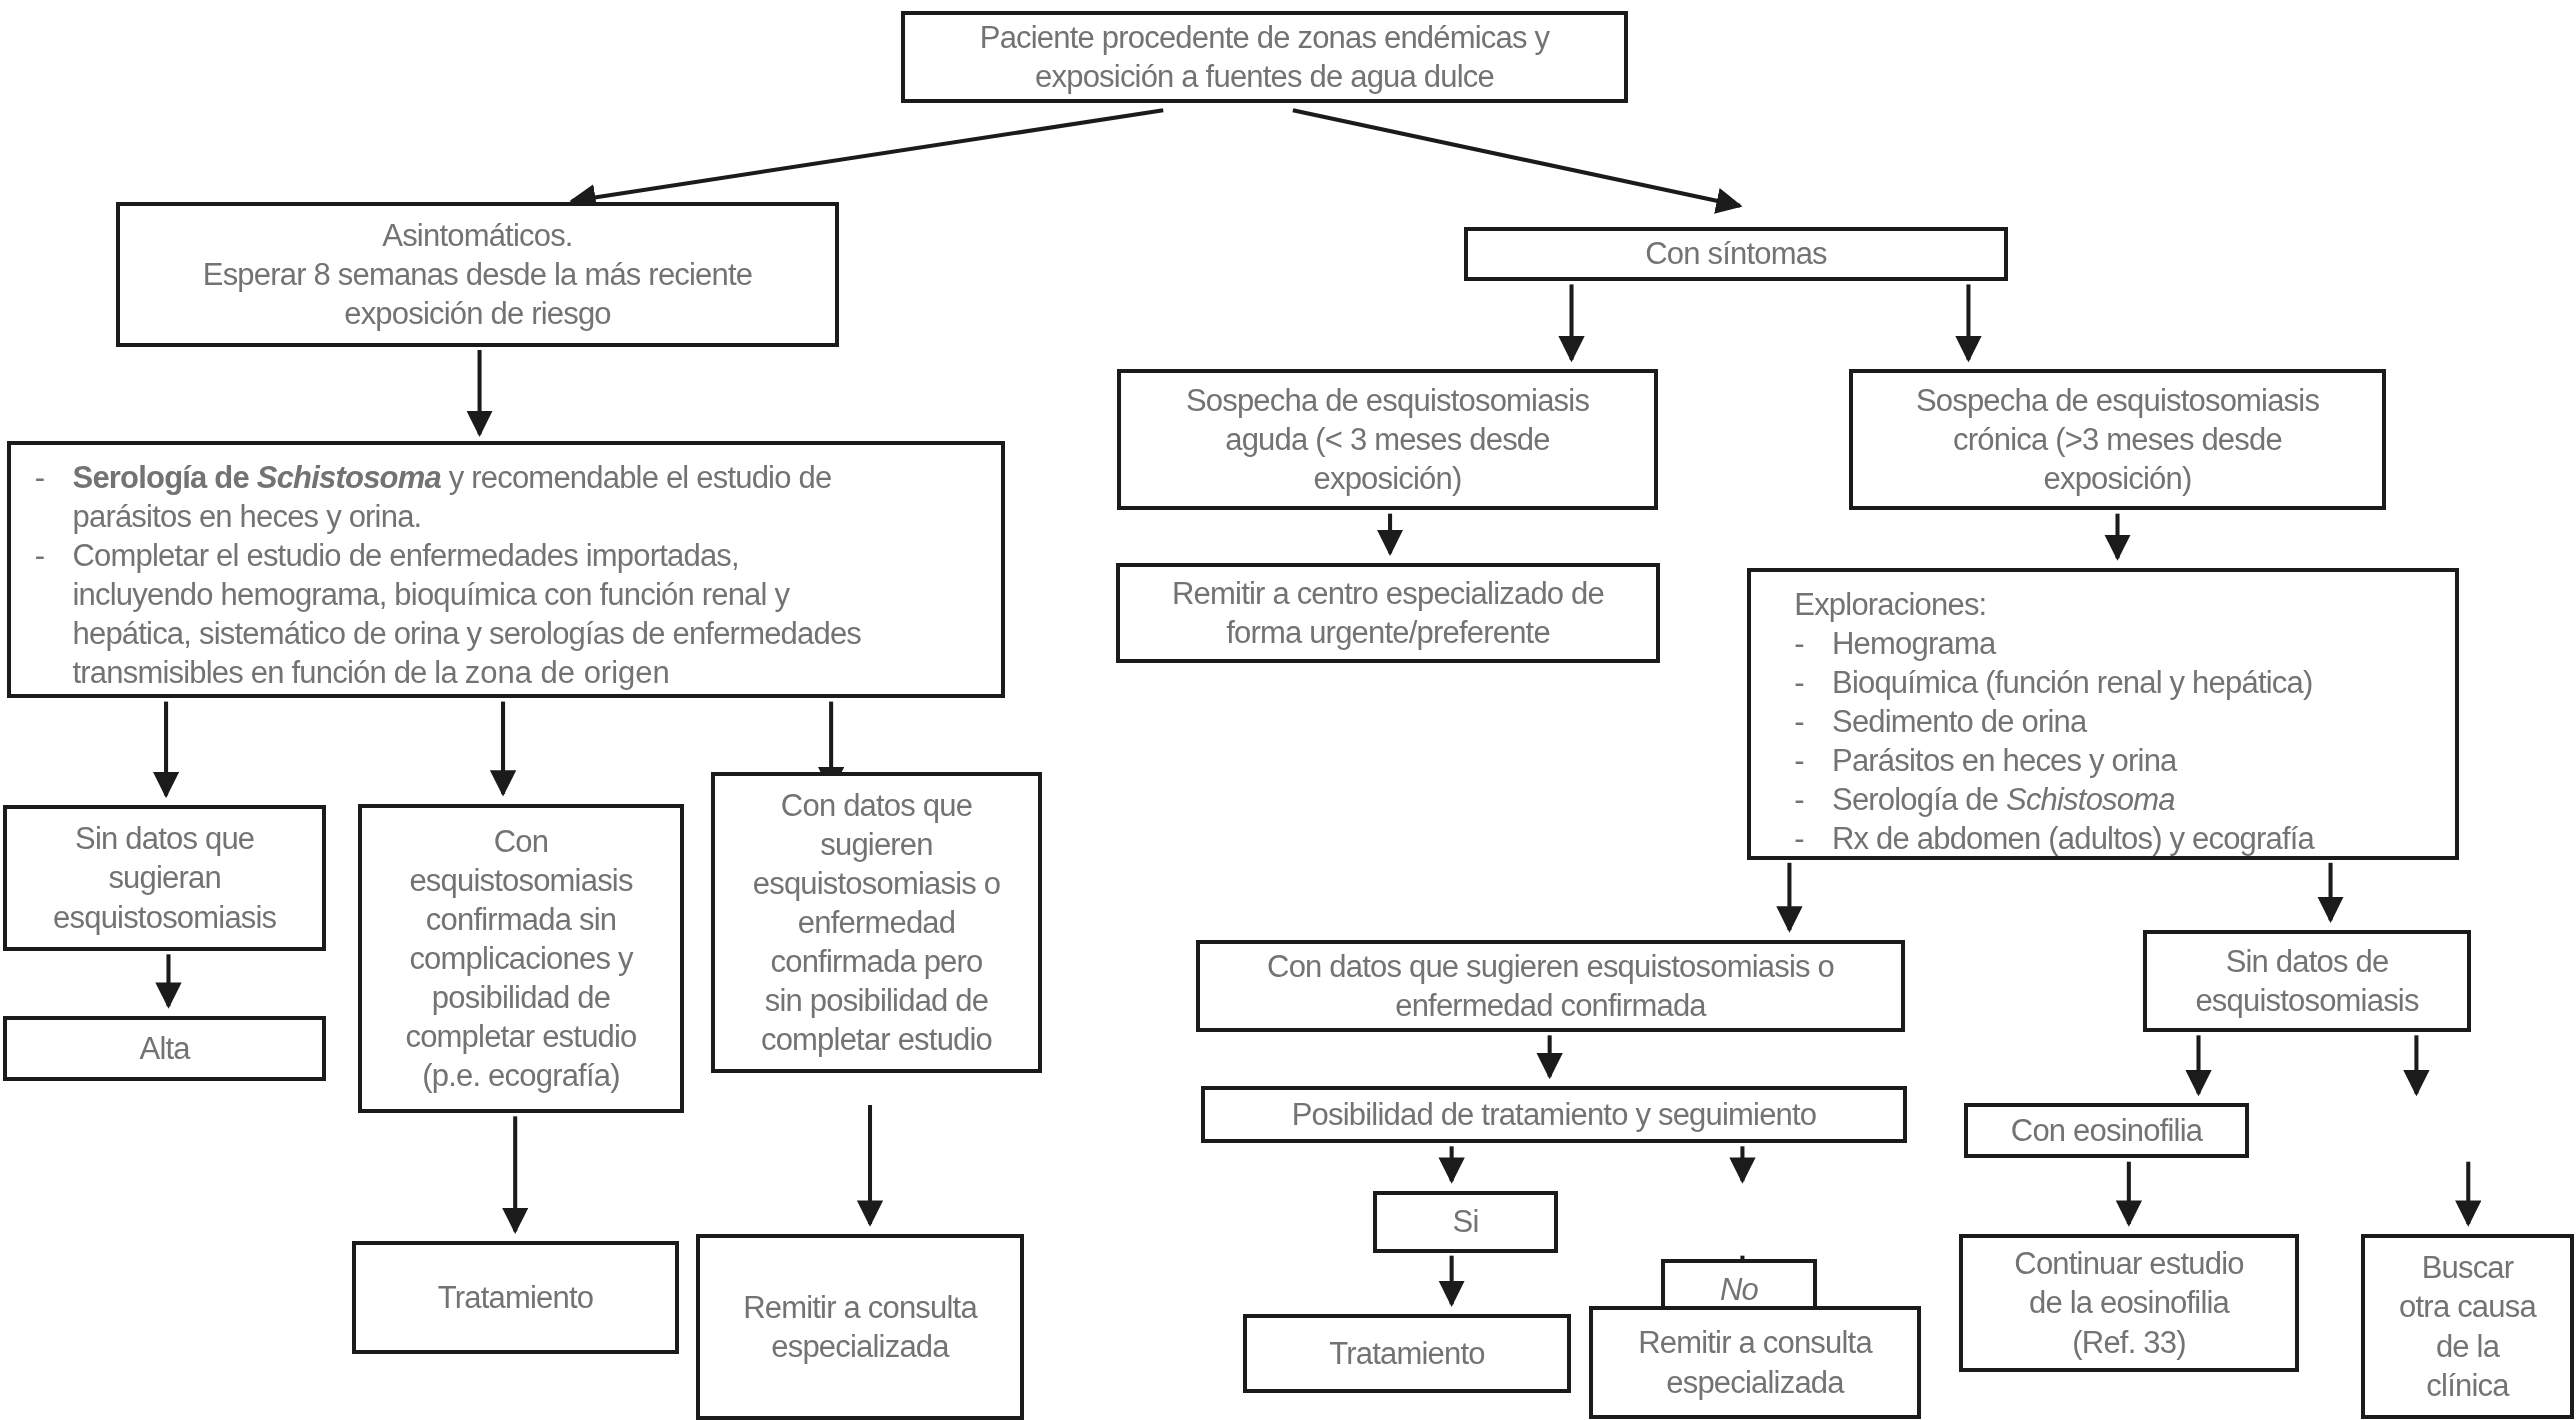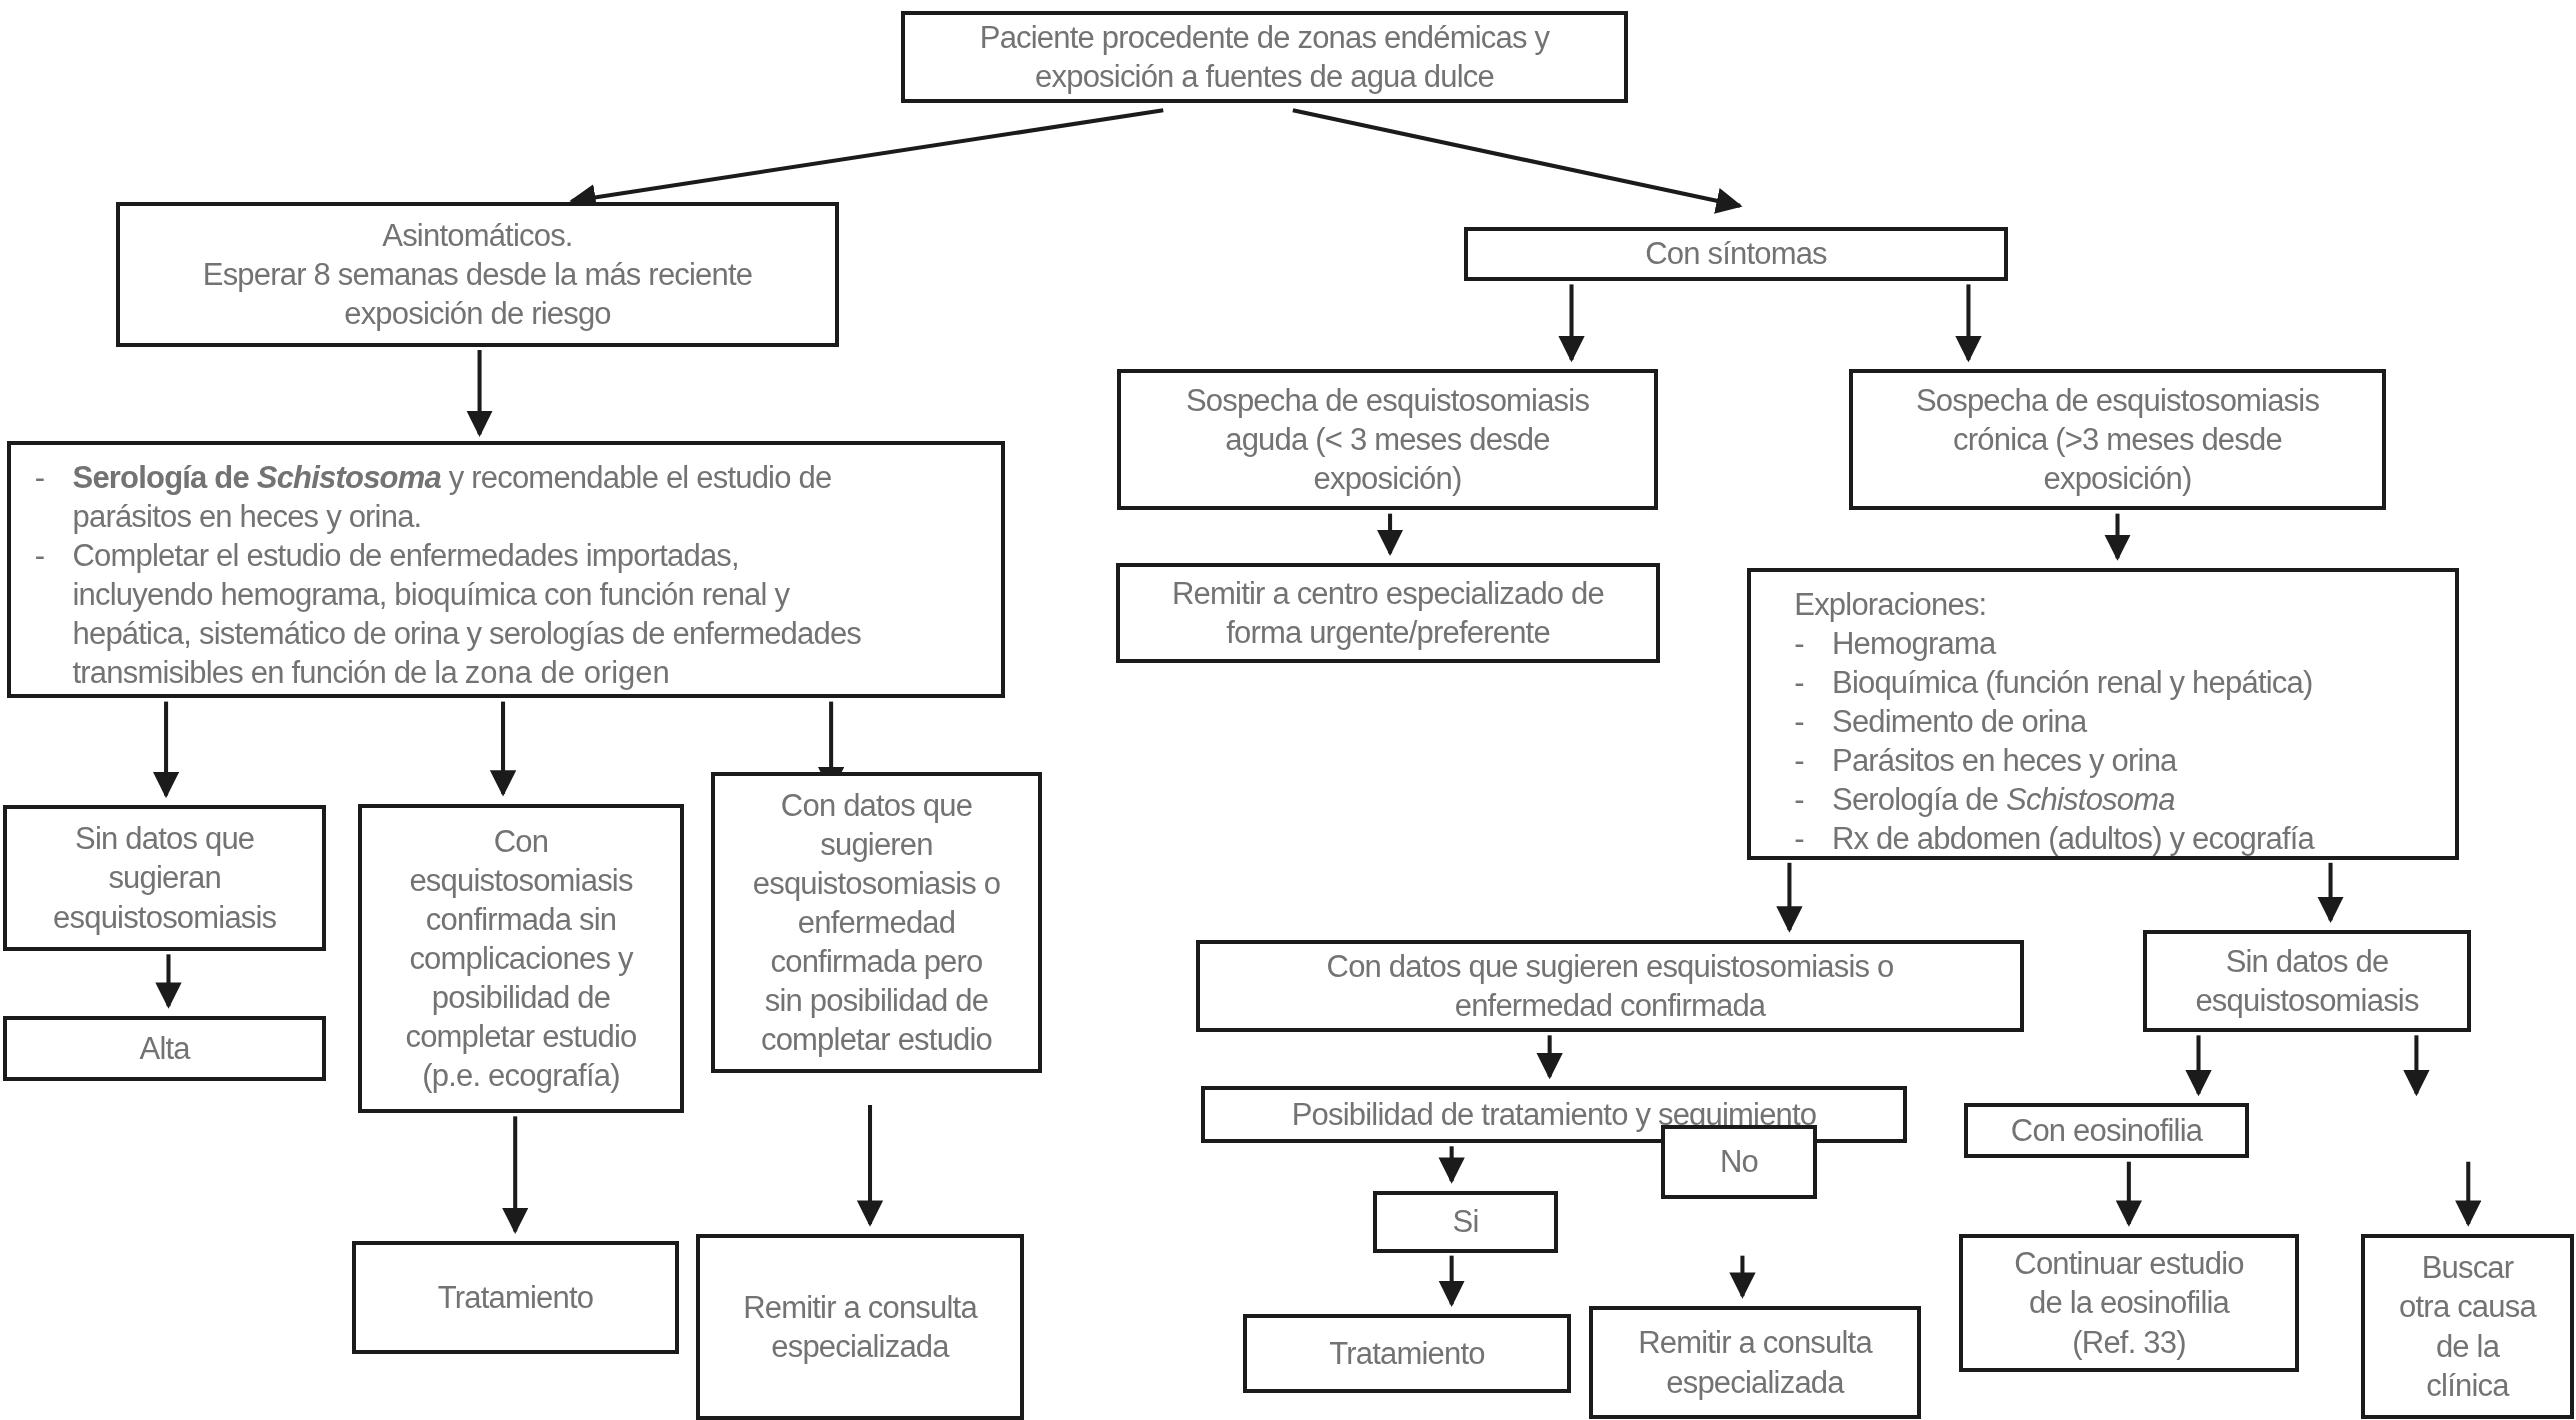--- a/index.html
+++ b/index.html
@@ -172,34 +172,34 @@
     <div class="li">
       <span class="dash">-</span>
       <span class="litext"><span>Serología de </span><i>Schistosoma</i></span>
     </div>
     <div class="li">
       <span class="dash">-</span>
       <span class="litext">Rx de abdomen (adultos) y ecografía</span>
     </div>
   </div>
 
-  <div class="node" style="left:1196px;top:940px;width:828px;height:92px;">
+  <div class="node" style="left:1196px;top:940px;width:709px;height:92px;">
     <span>Con datos que sugieren esquistosomiasis o
 enfermedad confirmada</span>
   </div>
 
   <div class="node" style="left:1201px;top:1086px;width:706px;height:57px;">
     <span>Posibilidad de tratamiento y seguimiento</span>
   </div>
 
   <div class="node" style="left:1373px;top:1191px;width:185px;height:62px;">
     <span>Si</span>
   </div>
 
-  <div class="node" style="left:1661px;top:1125px;width:156px;height:74px;">
+  <div class="node" style="left:1661px;top:1259px;width:156px;height:62px;font-style:italic;">
     <span>No</span>
   </div>
 
   <div class="node" style="left:1243px;top:1314px;width:328px;height:79px;">
     <span>Tratamiento</span>
   </div>
 
   <div class="node" style="left:1589px;top:1306px;width:332px;height:113px;">
     <span>Remitir a consulta
 especializada</span>

